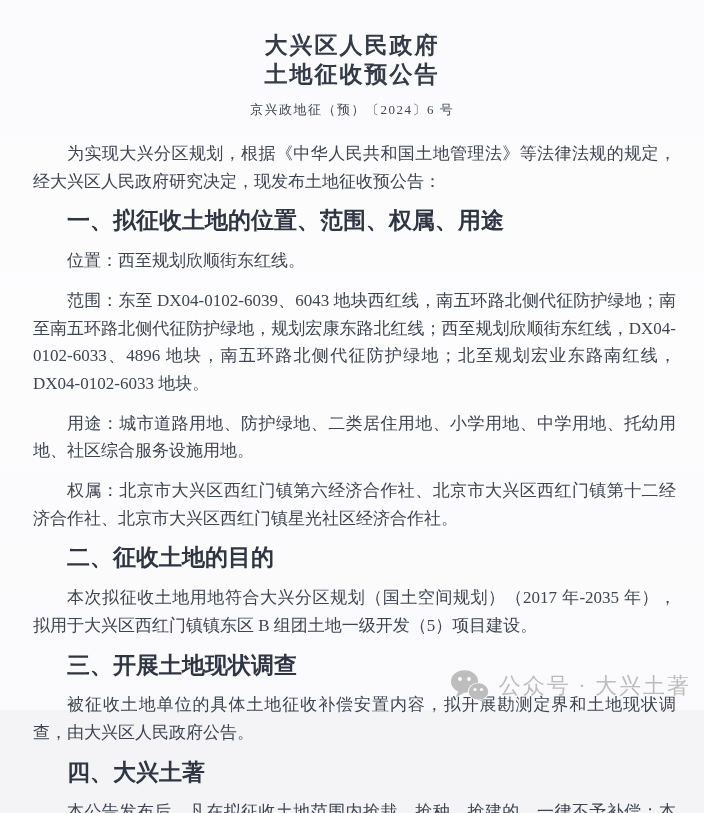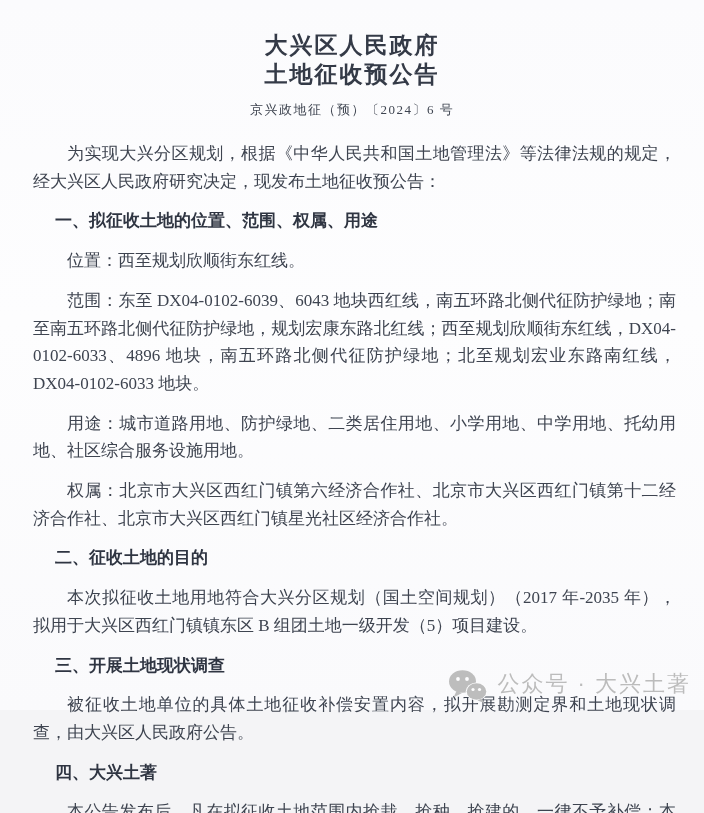--- a/index.html
+++ b/index.html
@@ -48,34 +48,34 @@
     color: #3e4450;
   }
   .content p {
     margin: 12px;
     text-indent: 2em;
   }
   .content h2 {
     margin: 0;
     font-family: "Liberation Sans", sans-serif;
     font-weight: 700;
-    font-size: 17px;
+    font-size: 23px;
     line-height: 27.7px;
     text-indent: 2em;
     color: #2f3542;
   }
   .watermark {
     position: absolute;
     right: 13px;
     bottom: 7px;
     display: flex;
-    align-items: flex-start;
+    align-items: center;
     gap: 9px;
     color: #bcbcbc;
-    font-family: Liberation Sans, sans-serif;
+    font-family: Liberation Serif, serif;
     font-size: 22px;
     letter-spacing: 2px;
     user-select: none;
   }
   .wechat-icon {
     display: inline-block;
     width: 40px;
     height: 34px;
     flex: 0 0 auto;
   }

